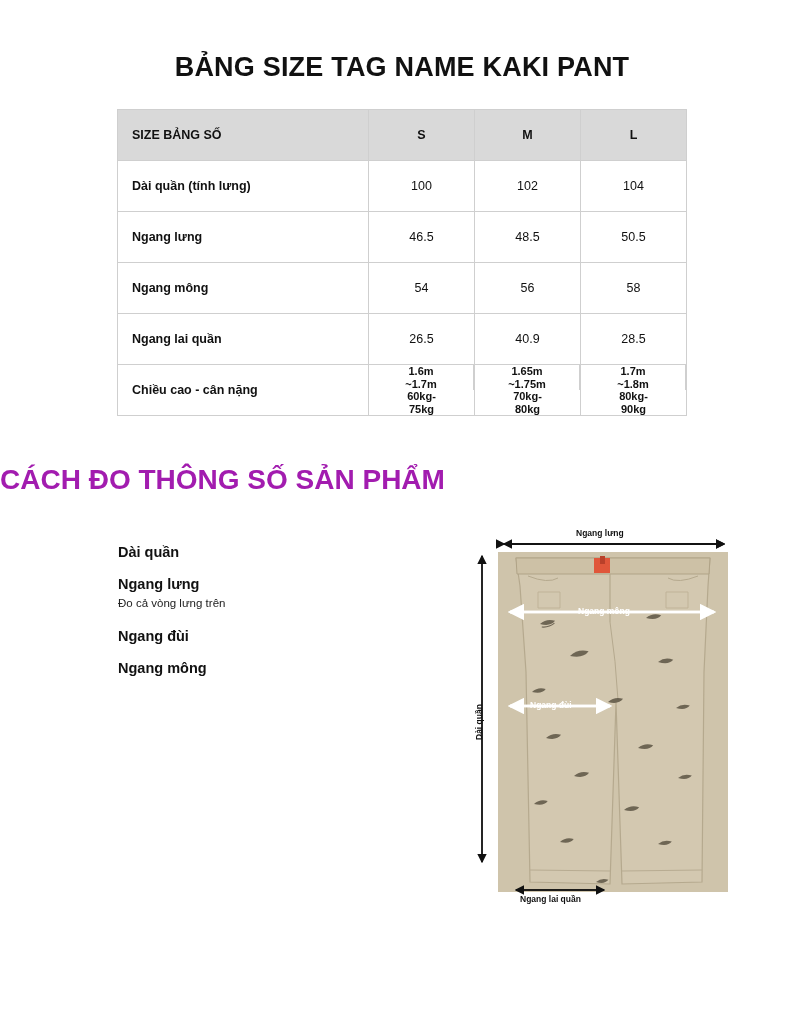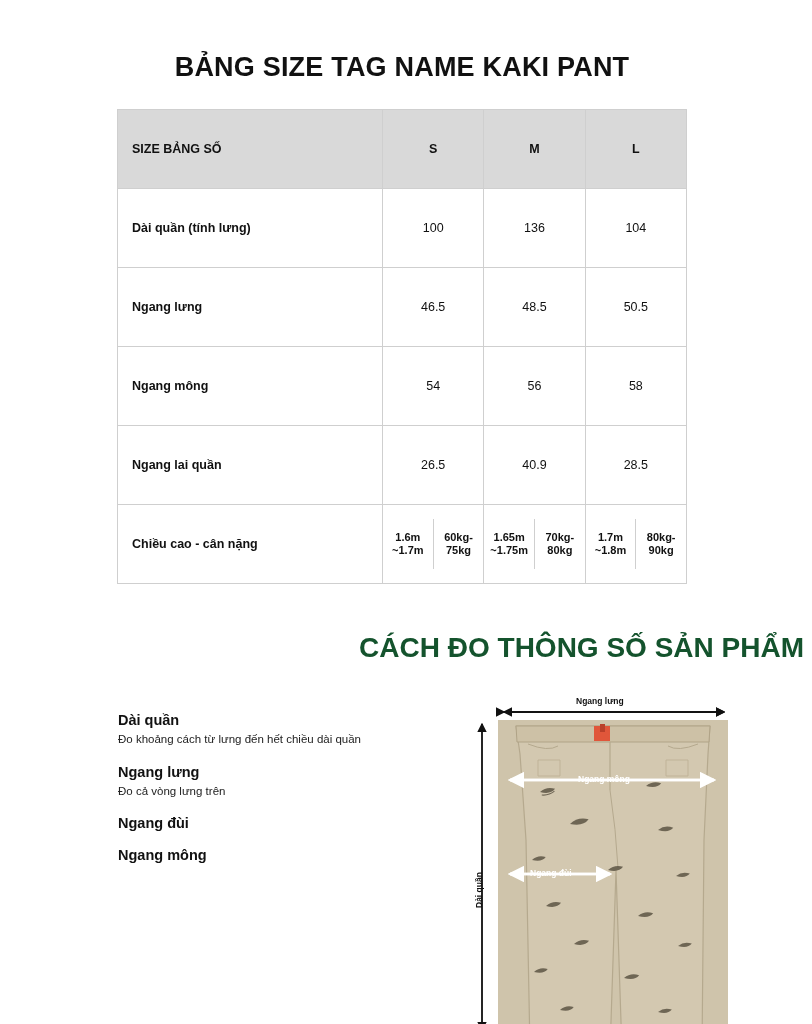--- a/index.html
+++ b/index.html
@@ -42,21 +42,21 @@
     border-collapse: collapse;
     width: 100%;
     table-layout: fixed;
   }
   table.size-table td, table.size-table th {
     border: 1px solid #cfcfcf;
     font-size: 12.5px;
     color: #111;
     text-align: center;
     vertical-align: middle;
-    padding: 14px;
+    padding: 0;
     height: 50px;
   }
   table.size-table thead td {
     background: #d9d9d9;
     font-weight: bold;
     font-size: 12.5px;
     height: 50px;
   }
   .col-label {
     text-align: left !important;
@@ -72,43 +72,44 @@
     font-weight: normal;
     font-size: 13px;
   }
   .sub-split {
     padding: 0 !important;
     height: 50px;
   }
   .sub-split .inner {
     display: flex;
     height: 50px;
+    flex-direction: column;
   }
   .sub-split .inner > div {
     flex: 1;
     display: flex;
     align-items: center;
     justify-content: center;
     font-size: 11px;
     font-weight: bold;
     line-height: 1.15;
     text-align: center;
   }
   .sub-split .inner > div:first-child {
     border-right: 1px solid #cfcfcf;
   }
 
   
   .title-second {
-    text-align: right;
+    text-align: left;
     font-size: 28px;
     font-weight: bold;
     margin: 0;
     padding-top: 48px;
-    color: #14532d;
+    color: #a21caf;
   }
 
   
   .lower {
     display: flex;
     margin-top: 26px;
     padding: 0 0 0 0;
     position: relative;
   }
   .defs {
@@ -187,21 +188,21 @@
           <td class="col-label">SIZE BẢNG SỐ</td>
           <td>S</td>
           <td>M</td>
           <td>L</td>
         </tr>
       </thead>
       <tbody>
         <tr>
           <td class="col-label">Dài quần (tính lưng)</td>
           <td class="val">100</td>
-          <td class="val">136</td>
+          <td class="val">102</td>
           <td class="val">104</td>
         </tr>
         <tr>
           <td class="col-label">Ngang lưng</td>
           <td class="val">46.5</td>
           <td class="val">48.5</td>
           <td class="val">50.5</td>
         </tr>
         <tr>
           <td class="col-label">Ngang mông</td>
@@ -240,21 +241,20 @@
     </table>
   </div>
 
   <h2 class="title-second">CÁCH ĐO THÔNG SỐ SẢN PHẨM</h2>
 
   <div class="lower">
 
     <div class="defs">
       <div class="def-block">
         <div class="def-title">Dài quần</div>
-        <div class="def-text">Đo khoảng cách từ lưng đến hết chiều dài quần</div>
       </div>
       <div class="def-block">
         <div class="def-title">Ngang lưng</div>
         <div class="def-text">Đo cả vòng lưng trên</div>
       </div>
       <div class="def-block">
         <div class="def-title">Ngang đùi</div>
       </div>
       <div class="def-block">
         <div class="def-title">Ngang mông</div>

